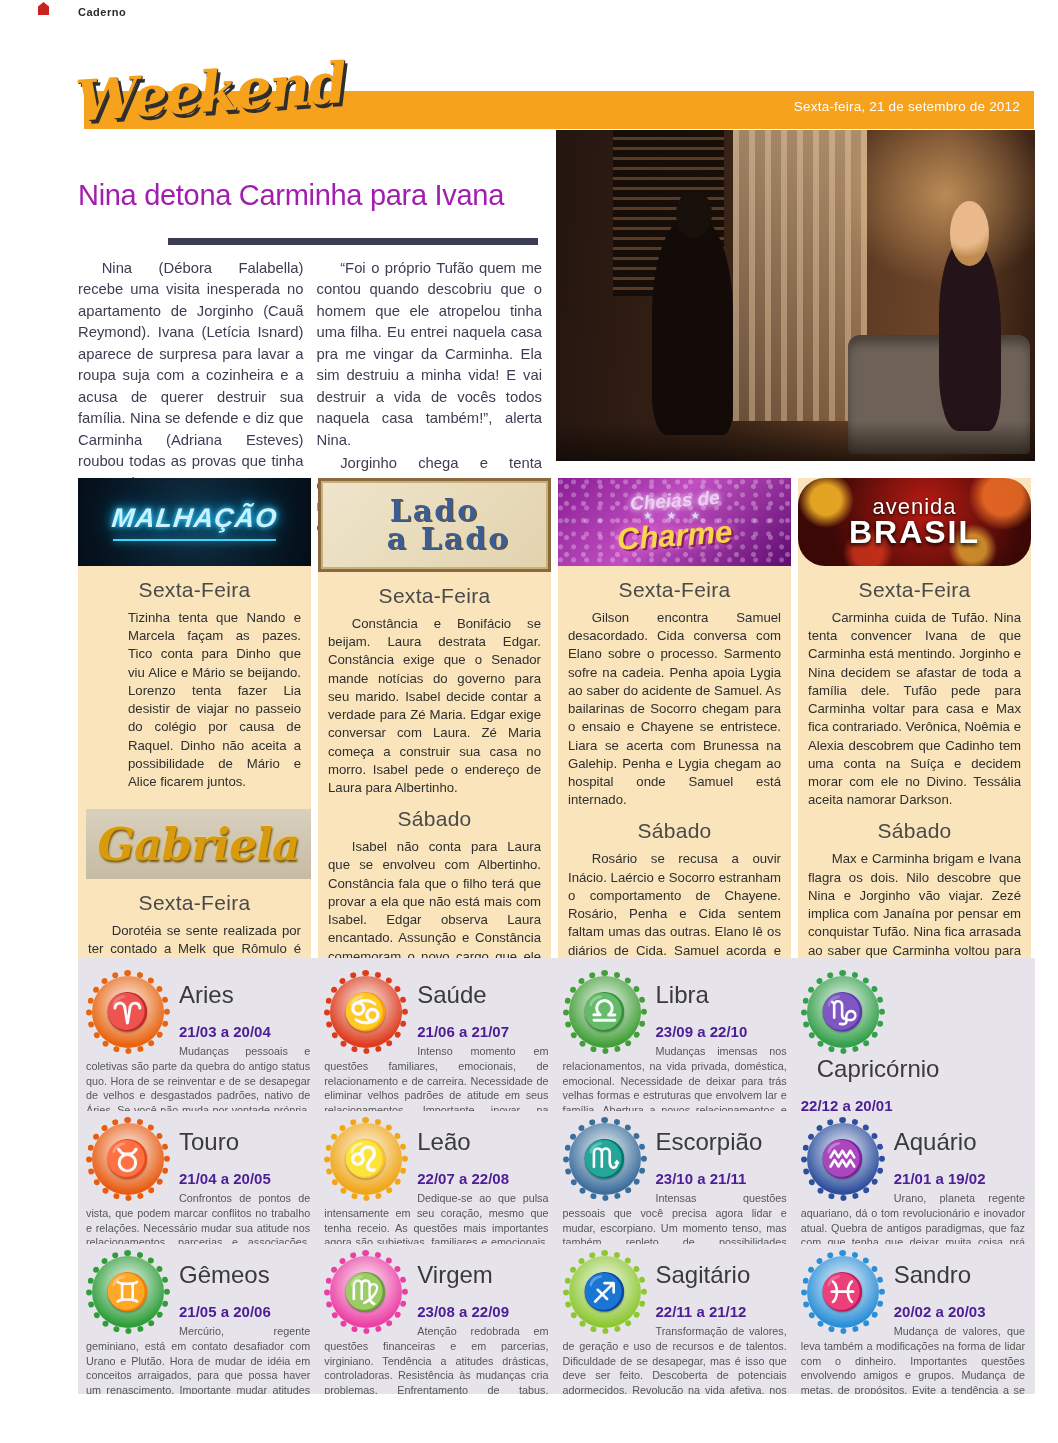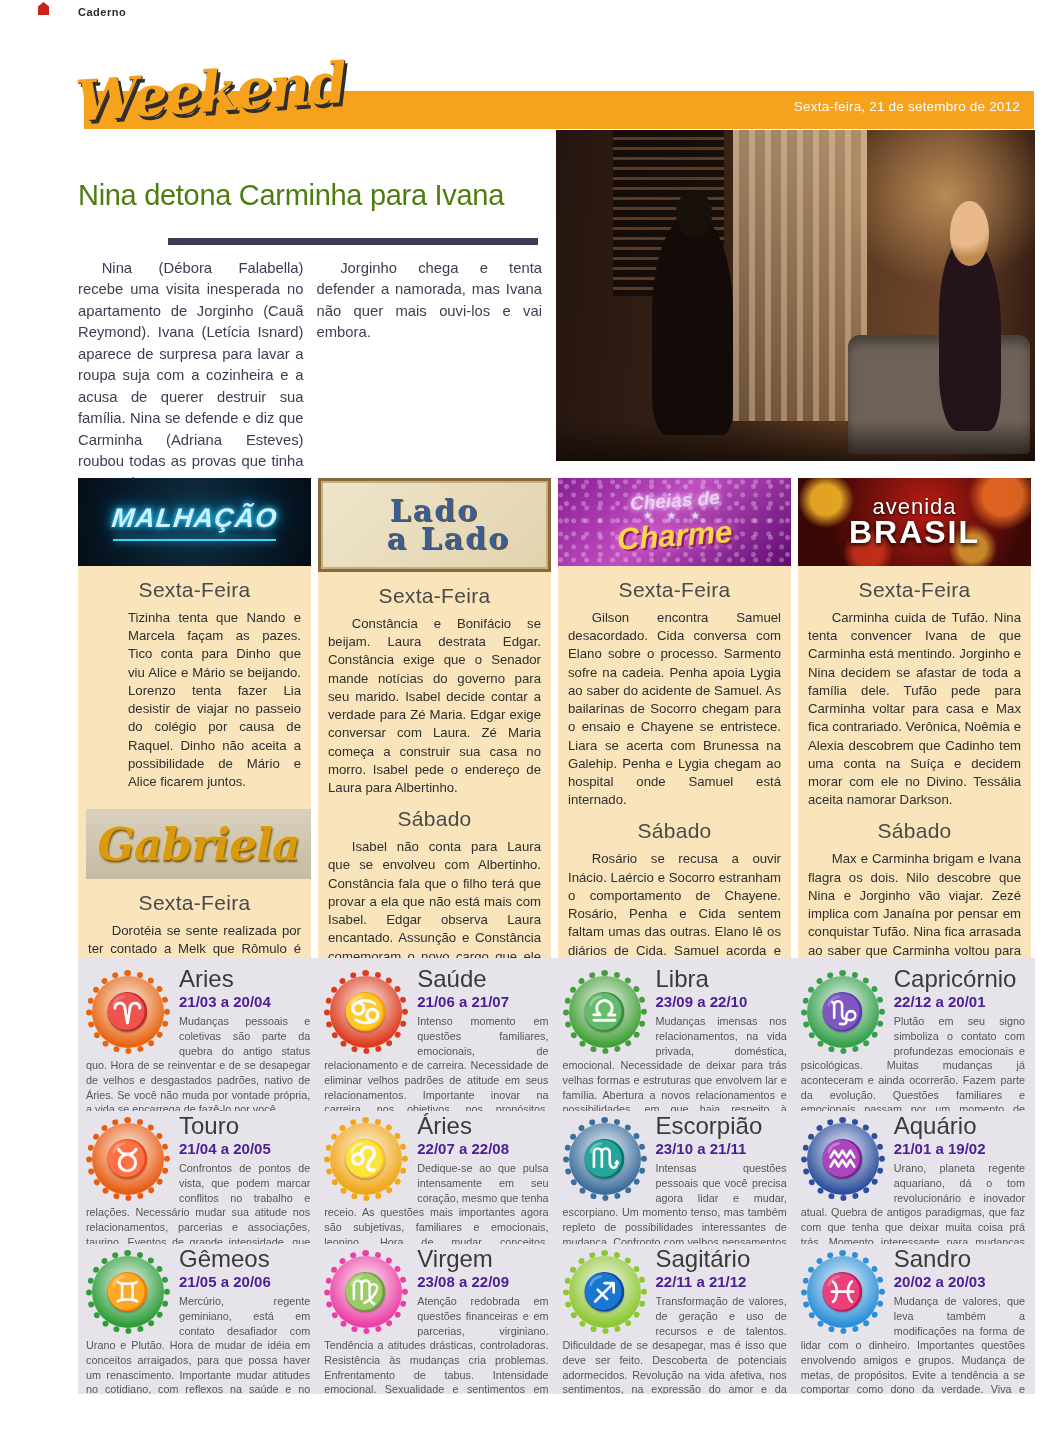--- a/index.html
+++ b/index.html
@@ -13,21 +13,21 @@
   
   .orange-bar{position:absolute;left:84px;top:91px;width:950px;height:38px;background:#f6a21c;}
   .edition-date{position:absolute;right:14px;top:0;height:31px;line-height:31px;color:#fff;
     font-size:13.5px;letter-spacing:.2px;}
   .brand-wrap{position:absolute;left:76px;top:58px;width:280px;height:80px;transform:rotate(-4deg);}
   .brand-kicker{position:absolute;left:78px;top:6px;font-size:11px;font-weight:bold;color:#2b2b2b;letter-spacing:.5px;}
   .brand-script{font-family:"DejaVu Serif",serif;font-style:italic;font-weight:bold;font-size:56px;
     color:#f6a21c;text-shadow:3px 4px 0 #2e2e2e, 1px 1px 0 #2e2e2e;letter-spacing:-2px;}
 
   
-  .article-title{position:absolute;left:78px;top:160px;font-size:29px;color:#4d7c0f;font-weight:400;
+  .article-title{position:absolute;left:78px;top:160px;font-size:29px;color:#a21caf;font-weight:400;
     letter-spacing:-.3px;}
   .title-rule{position:absolute;left:168px;top:238px;width:370px;height:7px;background:#3c3c55;}
   .article-cols{position:absolute;left:78px;top:258px;width:464px;display:flex;gap:13px;}
   .article-col{flex:1;font-size:14.8px;line-height:1.45;color:#3d3d52;text-align:justify;}
   .article-col p{margin:0;text-indent:1.6em;}
   .article-col p + p{margin-top:2px;}
 
   
   .photo{position:absolute;left:556px;top:130px;width:479px;height:331px;overflow:hidden;
     background:linear-gradient(95deg,#241510 0%,#3a2416 38%,#5c3a22 62%,#6b452a 78%,#2c190f 100%);}
@@ -83,38 +83,38 @@
     text-shadow:0 0 6px #fff;transform:rotate(-4deg);}
   .logo-cheias .stars{font-size:10px;color:#cfe2ff;letter-spacing:6px;line-height:.8;text-shadow:0 0 4px #fff;}
   .logo-cheias .c2{font-style:italic;font-weight:bold;font-size:31px;color:#f7d64b;
     text-shadow:2px 2px 0 #8a1d6e,0 0 10px #ff7ad8;transform:rotate(-4deg);margin-top:-2px;}
 
   .logo-avenida{background:
       radial-gradient(circle at 12% 25%,rgba(255,190,40,.85) 0 7%,transparent 13%),
       radial-gradient(circle at 88% 20%,rgba(255,120,40,.8) 0 9%,transparent 16%),
       radial-gradient(circle at 75% 80%,rgba(255,200,60,.65) 0 7%,transparent 13%),
       radial-gradient(circle at 30% 85%,rgba(230,60,30,.7) 0 8%,transparent 14%),
-      radial-gradient(circle at 55% 35%,rgba(200,30,20,.9),rgba(60,8,6,.95) 70%),#2a0505;}
+      radial-gradient(circle at 55% 35%,rgba(200,30,20,.9),rgba(60,8,6,.95) 70%),#2a0505; border-radius: 27px;}
   .logo-avenida .a1{font-size:22px;color:#fff;letter-spacing:1px;line-height:.9;text-shadow:0 1px 3px #000;}
   .logo-avenida .a2{font-size:32px;font-weight:bold;color:#fff;letter-spacing:2px;line-height:.95;text-shadow:0 2px 4px #000;}
 
   .logo-gabriela{height:70px;margin-top:8px;background:linear-gradient(180deg,#d9d0bf,#c6bba2);margin-left:8px;}
   .logo-gabriela .g1{font-family:"DejaVu Serif",serif;font-style:italic;font-weight:bold;font-size:44px;
     color:#d99b0d;text-shadow:1px 2px 2px #7a5506, 0 0 2px #f8e27a;letter-spacing:-1px;}
 
   
   .horoscope{position:absolute;left:78px;top:958px;width:957px;height:436px;background:#e6e4ea;
     display:grid;grid-template-columns:repeat(4,1fr);grid-template-rows:147px 133px 150px;
     column-gap:8px;padding:6px 6px 0;box-sizing:border-box;}
   .sign-cell{overflow:hidden;padding:2px 4px 0 2px;}
   .sign-icon{float:left;width:72px;height:72px;margin:4px 9px 2px 0;border-radius:50%;
     border:6px dotted var(--c,#888);background:radial-gradient(circle at 50% 40%,rgba(255,255,255,.8),var(--c,#888) 72%);
     background-clip:padding-box;display:flex;align-items:center;justify-content:center;}
   .sign-icon span{font-size:36px;color:#fff;text-shadow:0 1px 2px rgba(0,0,0,.35);line-height:1;}
-  .sign-name{margin:0;font-size:24px;font-weight:400;color:#3a3a3a;line-height:1.05;}
+  .sign-name{margin:16px;font-size:24px;font-weight:400;color:#3a3a3a;line-height:1.05;}
   .sign-dates{font-size:15px;font-weight:bold;color:#4c1d95;margin:2px 0 4px;}
   .sign-text{margin:0;font-size:10.8px;line-height:1.36;color:#555;text-align:justify;}
 </style>
 </head>
 <body>
 
 <div class="page">
 
   <div class="corner-mark"></div>
 
@@ -126,20 +126,21 @@
     <span class="brand-script">Weekend</span>
   </div>
 
   <h1 class="article-title">Nina detona Carminha para Ivana</h1>
   <div class="title-rule"></div>
   <div class="article-cols">
     <div class="article-col">
       <p>Nina (Débora Falabella) recebe uma visita inesperada no apartamento de Jorginho (Cauã Reymond). Ivana (Letícia Isnard) aparece de surpresa para lavar a roupa suja com a cozinheira e a acusa de querer destruir sua família. Nina se defende e diz que Carminha (Adriana Esteves) roubou todas as provas que tinha contra ela.</p>
     </div>
     <div class="article-col">
+      <p>“Foi o próprio Tufão quem me contou quando descobriu que o homem que ele atropelou tinha uma filha. Eu entrei naquela casa pra me vingar da Carminha. Ela sim destruiu a minha vida! E vai destruir a vida de vocês todos naquela casa também!”, alerta Nina.</p>
       <p>Jorginho chega e tenta defender a namorada, mas Ivana não quer mais ouvi-los e vai embora.</p>
     </div>
   </div>
 
   <div class="photo">
     <div class="ph-blind"></div>
     <div class="ph-curtain"></div>
     <div class="ph-glow"></div>
     <div class="ph-couch"></div>
     <div class="ph-man"></div>
@@ -253,21 +254,21 @@
         </div>
       <h3 class="sign-name">Touro</h3>
       <div class="sign-dates">21/04 a 20/05</div>
       <p class="sign-text">Confrontos de pontos de vista, que podem marcar conflitos no trabalho e relações. Necessário mudar sua atitude nos relacionamentos, parcerias e associações, taurino. Eventos de grande intensidade, que levam a mudanças muito importantes na trajetória de vida.</p>
     </div>
 
     <div class="sign-cell" style="--c: #f0a616;">
       <div class="sign-icon">
           <span>♌</span>
         </div>
-      <h3 class="sign-name">Áries</h3>
+      <h3 class="sign-name">Leão</h3>
       <div class="sign-dates">22/07 a 22/08</div>
       <p class="sign-text">Dedique-se ao que pulsa intensamente em seu coração, mesmo que tenha receio. As questões mais importantes agora são subjetivas, familiares e emocionais, leonino. Hora de mudar conceitos, mentalidade e atitudes. Saúde e trabalho são temas importantes.</p>
     </div>
 
     <div class="sign-cell" style="--c: #3c6e9c;">
       <div class="sign-icon">
           <span>♏</span>
         </div>
       <h3 class="sign-name">Escorpião</h3>
       <div class="sign-dates">23/10 a 21/11</div>

